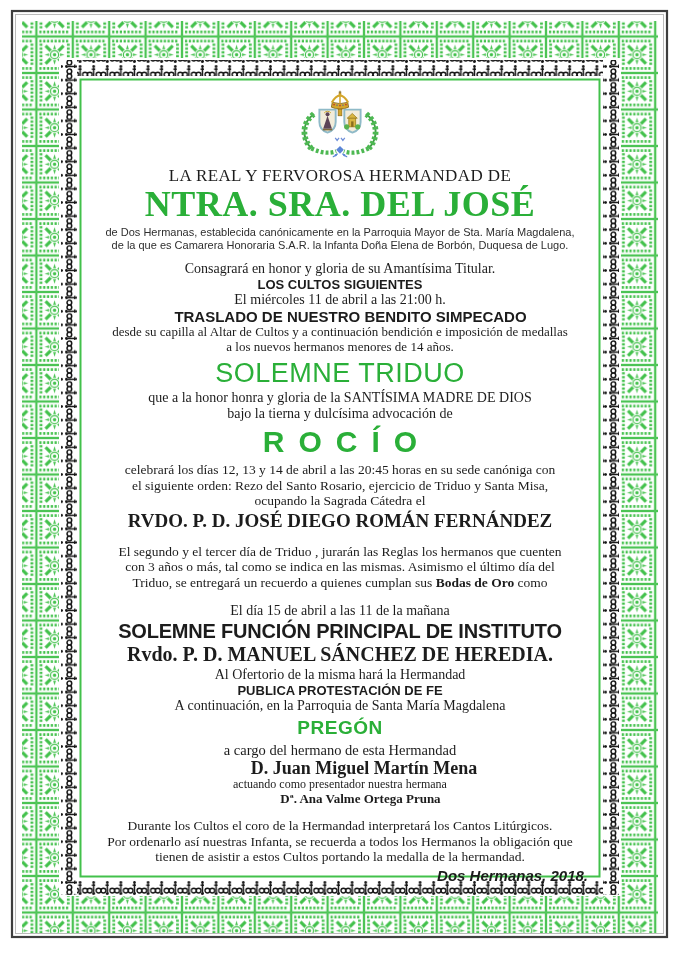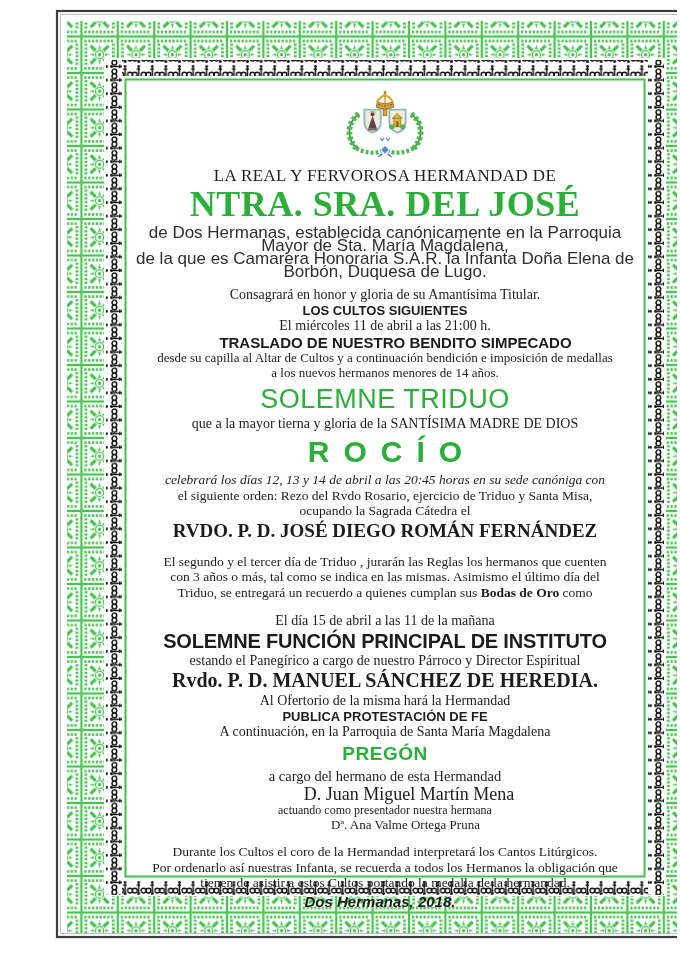--- a/index.html
+++ b/index.html
@@ -1,56 +1,56 @@
 <!DOCTYPE html>
 <html style="--accent-green: #2aaf38; --border-green: #42c14b; --ink: #1c1c1c;"><head>
 <meta charset="utf-8">
 <style>
   html,body{margin:0;padding:0;background:#ffffff;}
   .page{
-    position:relative;width:632px;height:960px;background:#ffffff;
-    overflow:hidden;font-family:"Liberation Serif",serif;color:var(--ink,#1c1c1c);margin-left:45px;
+    position:relative;width:680px;height:960px;background:#ffffff;
+    overflow:hidden;font-family:"Liberation Serif",serif;color:var(--ink,#1c1c1c);
   }
   .frame{position:absolute;left:0;top:0;}
   .content{
     position:absolute;left:82px;top:86px;width:516px;height:788px;
     text-align:center;line-height:1.15;
   }
   .crest{display:block;margin:2px auto 0 auto;}
   .green{color:var(--accent-green,#2aaf38);}
   .society{font-size:17px;line-height:19px;margin-top:7px;letter-spacing:.4px;}
   .title{font-size:36px;line-height:38px;font-weight:bold;letter-spacing:.5px;}
-  .subtitle{font-family:"Liberation Sans",sans-serif;font-size:17px;line-height:13px;color:#2e2e2e;}
+  .subtitle{font-family:"Liberation Sans",sans-serif;font-size:11px;line-height:13px;color:#2e2e2e;}
   .mt3{margin-top:3px;}
   .serif14{font-size:14px;line-height:16px;}
   .serif13{font-size:13px;line-height:14.5px;}
   .serif135{font-size:13.5px;line-height:15.5px;}
   .sansb13{font-family:"Liberation Sans",sans-serif;font-weight:bold;font-size:13px;line-height:15px;}
   .sansb15{font-family:"Liberation Sans",sans-serif;font-weight:bold;font-size:15px;line-height:17px;padding-left:21px;}
   .consecration{margin-top:9px;}
   .triduo-heading{font-family:"Liberation Sans",sans-serif;font-weight:normal;font-size:27px;line-height:31px;margin-top:4px;letter-spacing:.5px;}
   .dedication{margin-top:1px;}
   .advocation{font-family:"Liberation Sans",sans-serif;font-weight:bold;font-size:30px;line-height:35px;letter-spacing:14px;margin-left:14px;margin-top:2px;}
-  .schedule-first{margin-top:3px;font-style:italic;}
+  .schedule-first{margin-top:3px;}
   .preacher1{font-size:19px;line-height:22px;font-weight:bold;margin-top:1px;}
   .preacher-role{font-size:14px;line-height:17px;}
   .rules{margin-top:12px;}
   .funcion-date{margin-top:13px;}
   .funcion-heading{font-family:"Liberation Sans",sans-serif;font-weight:bold;font-size:20px;line-height:24px;letter-spacing:-.2px;}
   .preacher2{font-size:20px;line-height:22px;font-weight:bold;}
   .offertory{margin-top:1px;line-height:17px;}
   .pregon-heading{font-family:"Liberation Sans",sans-serif;font-weight:bold;font-size:19px;line-height:22px;margin-top:3px;letter-spacing:.5px;}
   .pregon-intro{font-size:14.5px;line-height:16px;margin-top:3px;}
-  .speaker{font-size:18px;line-height:20px;font-weight:normal;padding-left:48px;}
+  .speaker{font-size:18px;line-height:20px;font-weight:bold;padding-left:48px;}
   .presenter-intro{font-size:12px;line-height:13px;}
-  .presenter{font-size:13px;line-height:15px;font-weight:normal;padding-left:41px;}
+  .presenter{font-size:13px;line-height:15px;font-weight:bold;padding-left:41px;}
   .closing{margin-top:12px;}
   .signature{
     font-family:"Liberation Sans",sans-serif;font-style:italic;font-size:15px;
-    line-height:18px;padding-right:10px;margin-top:2px;font-weight:bold;
+    line-height:18px;text-align:right;padding-right:10px;margin-top:2px;font-weight:bold;
   }
   b{font-weight:bold;}
 </style>
 </head>
 <body>
 
 <div class="page">
 
   <svg class="frame" width="680" height="960" viewBox="0 0 680 960" style="color:var(--border-green,#42c14b)">
     <defs>
@@ -157,36 +157,36 @@
     <div class="subtitle">de la que es Camarera Honoraria S.A.R. la Infanta Doña Elena de Borbón, Duquesa de Lugo.</div>
 
     <div class="serif14 consecration">Consagrará en honor y gloria de su Amantísima Titular.</div>
     <div class="sansb13">LOS CULTOS SIGUIENTES</div>
     <div class="serif14">El miércoles 11 de abril a las 21:00 h.</div>
     <div class="sansb15">TRASLADO DE NUESTRO BENDITO SIMPECADO</div>
     <div class="serif13">desde su capilla al Altar de Cultos y a continuación bendición e imposición de medallas</div>
     <div class="serif13">a los nuevos hermanos menores de 14 años.</div>
 
     <div class="triduo-heading green">SOLEMNE TRIDUO</div>
-    <div class="serif14 dedication">que a la mayor tierna y gloria de la SANTÍSIMA MADRE DE DIOS</div>
+    <div class="serif14 dedication">que a la honor honra y gloria de la SANTÍSIMA MADRE DE DIOS</div>
+    <div class="serif14">bajo la tierna y dulcísima advocación de</div>
     <div class="advocation green">ROCÍO</div>
     <div class="serif135 schedule-first">celebrará los días 12, 13 y 14 de abril a las 20:45 horas en su sede canóniga con</div>
-    <div class="serif135">el siguiente orden: Rezo del Rvdo Rosario, ejercicio de Triduo y Santa Misa,</div>
+    <div class="serif135">el siguiente orden: Rezo del Santo Rosario, ejercicio de Triduo y Santa Misa,</div>
     <div class="serif135">ocupando la Sagrada Cátedra el</div>
     <div class="preacher1">RVDO. P. D. JOSÉ DIEGO ROMÁN FERNÁNDEZ</div>
 
     <div class="rules">
       <div class="serif135">El segundo y el tercer día de Triduo , jurarán las Reglas los hermanos que cuenten</div>
       <div class="serif135">con 3 años o más, tal como se indica en las mismas. Asimismo el último día del</div>
       <div class="serif135"><span>Triduo, se entregará un recuerdo a quienes cumplan sus </span><b>Bodas de Oro</b><span> como</span></div>
     </div>
 
     <div class="serif14 funcion-date">El día 15 de abril a las 11 de la mañana</div>
     <div class="funcion-heading">SOLEMNE FUNCIÓN PRINCIPAL DE INSTITUTO</div>
-    <div class="serif14">estando el Panegírico a cargo de nuestro Párroco y Director Espiritual</div>
     <div class="preacher2">Rvdo. P. D. MANUEL SÁNCHEZ DE HEREDIA.</div>
     <div class="serif14 offertory">Al Ofertorio de la misma hará la Hermandad</div>
     <div class="sansb13">PUBLICA PROTESTACIÓN DE FE</div>
     <div class="serif14">A continuación, en la Parroquia de Santa María Magdalena</div>
 
     <div class="pregon-heading green">PREGÓN</div>
     <div class="pregon-intro">a cargo del hermano de esta Hermandad</div>
     <div class="speaker">D. Juan Miguel Martín Mena</div>
     <div class="presenter-intro">actuando como presentador nuestra hermana</div>
     <div class="presenter">Dª. Ana Valme Ortega Pruna</div>

